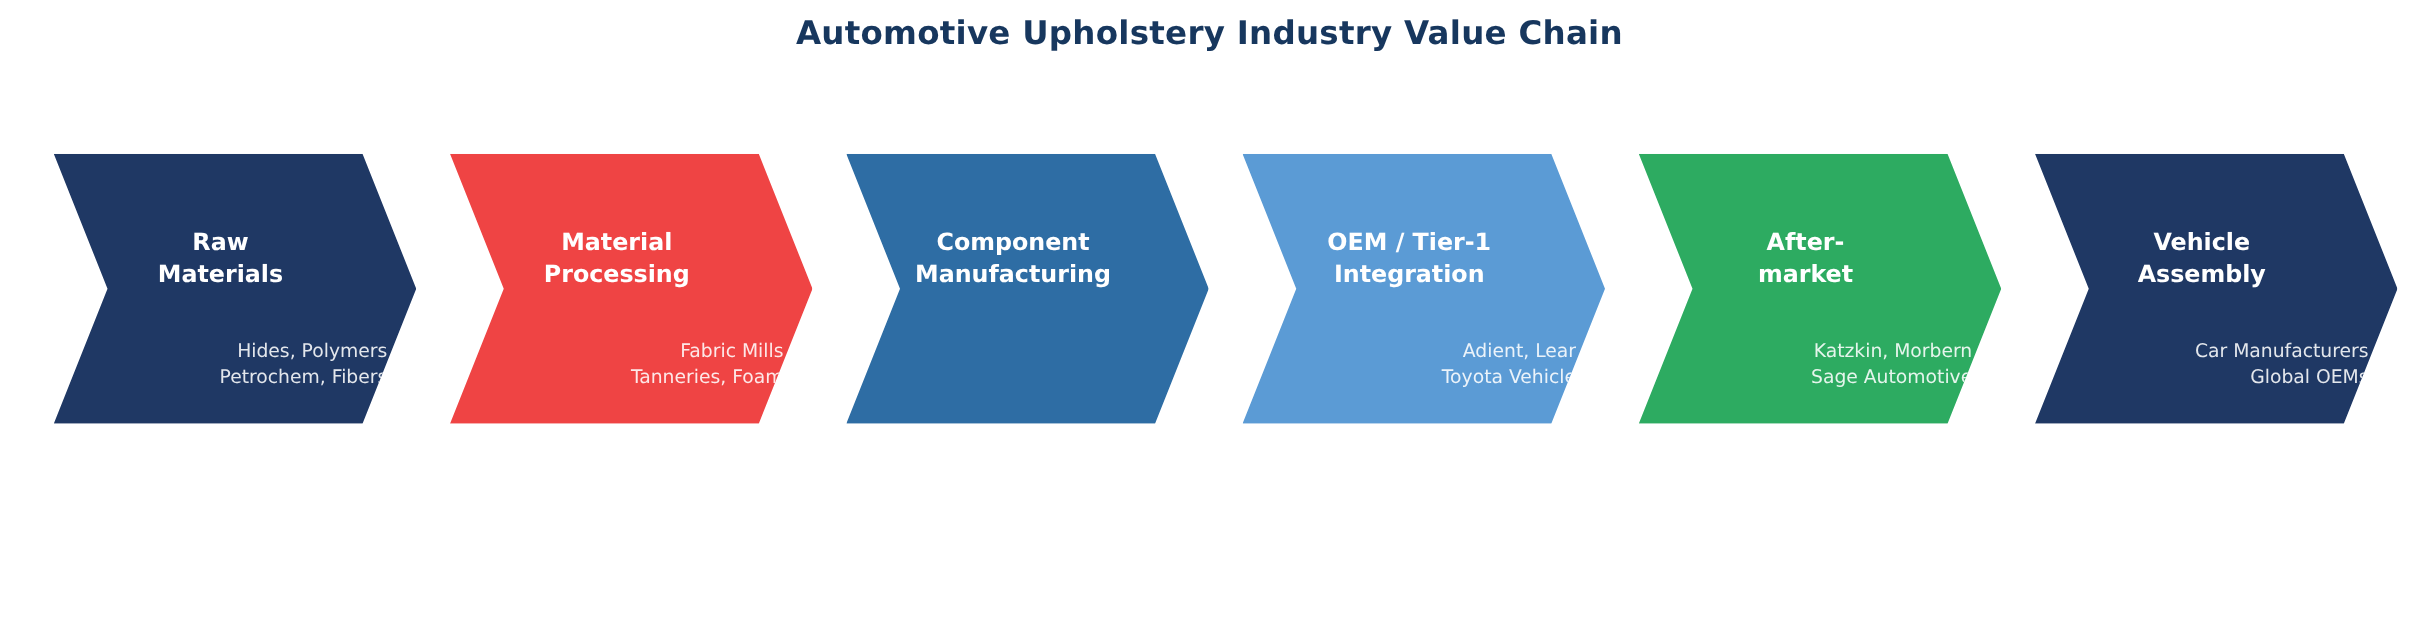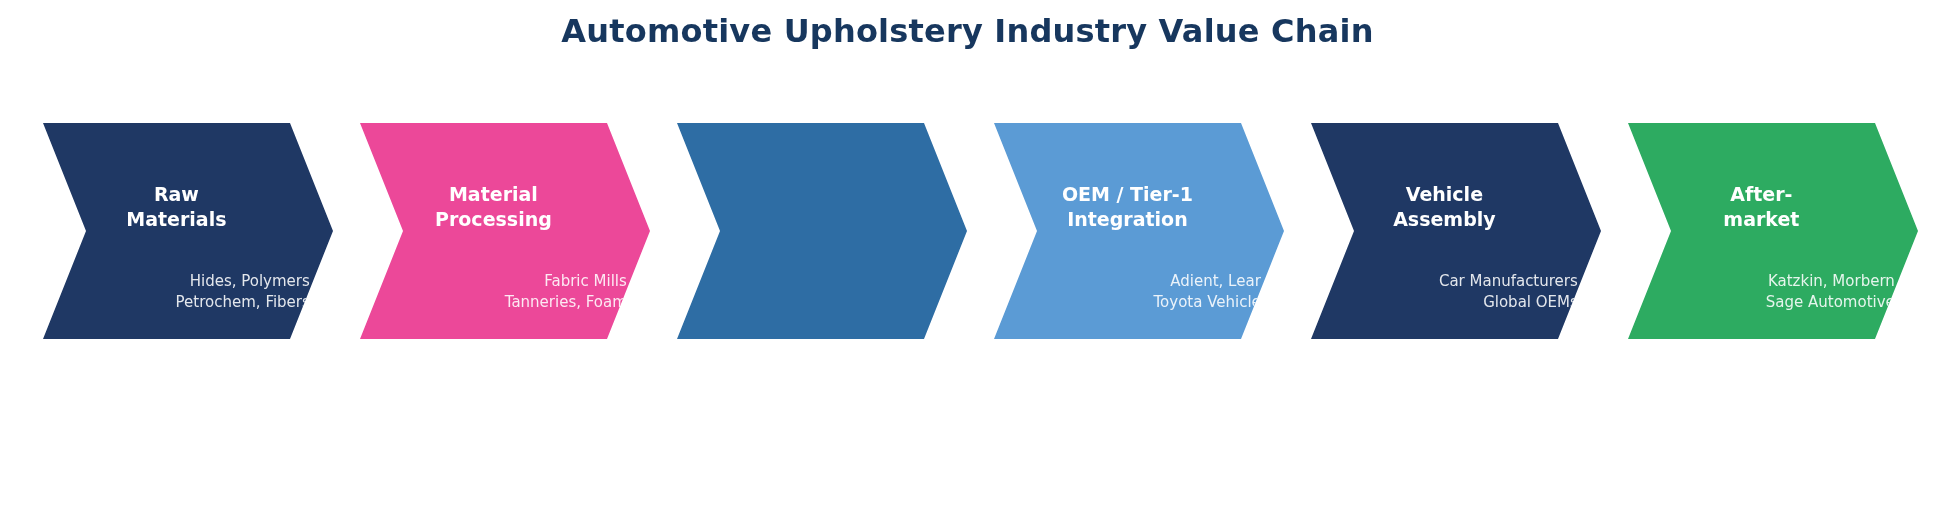--- a/index.html
+++ b/index.html
@@ -16,21 +16,21 @@
     width: 1935px;
     height: 507px;
     background: #ffffff;
   }
   .diagram-title {
     position: absolute;
     top: 12px;
     left: 0;
     width: 100%;
     text-align: center;
-    font-size: 32px;
+    font-size: 26px;
     font-weight: bold;
     color: #17375e;
     letter-spacing: 0.2px;
   }
   .band {
     position: absolute;
     top: 123px;
     left: 43px;
     display: flex;
     gap: 27px;
@@ -77,45 +77,47 @@
 
   <div class="band">
 
     <div class="chevron" style="background: rgb(31, 56, 100);">
       <div class="chev-label">Raw
 Materials</div>
       <div class="chev-sub">Hides, Polymers
 Petrochem, Fibers</div>
     </div>
 
-    <div class="chevron" style="background: #ec4899;">
+    <div class="chevron" style="background: #ef4444;">
       <div class="chev-label">Material
 Processing</div>
       <div class="chev-sub">Fabric Mills
 Tanneries, Foam</div>
     </div>
 
     <div class="chevron" style="background: rgb(46, 109, 164);">
+      <div class="chev-label">Component
+Manufacturing</div>
     </div>
 
     <div class="chevron" style="background: rgb(91, 155, 213);">
       <div class="chev-label">OEM / Tier-1
 Integration</div>
       <div class="chev-sub">Adient, Lear
 Toyota Vehicle</div>
     </div>
 
+    <div class="chevron" style="background: rgb(45, 171, 97);">
+      <div class="chev-label">After-
+market</div>
+      <div class="chev-sub">Katzkin, Morbern
+Sage Automotive</div>
+    </div>
+
     <div class="chevron" style="background: rgb(31, 56, 100);">
       <div class="chev-label">Vehicle
 Assembly</div>
       <div class="chev-sub">Car Manufacturers
 Global OEMs</div>
     </div>
 
-    <div class="chevron" style="background: rgb(45, 171, 97);">
-      <div class="chev-label">After-
-market</div>
-      <div class="chev-sub">Katzkin, Morbern
-Sage Automotive</div>
-    </div>
-
   </div>
 </div>
 
 </body></html>

